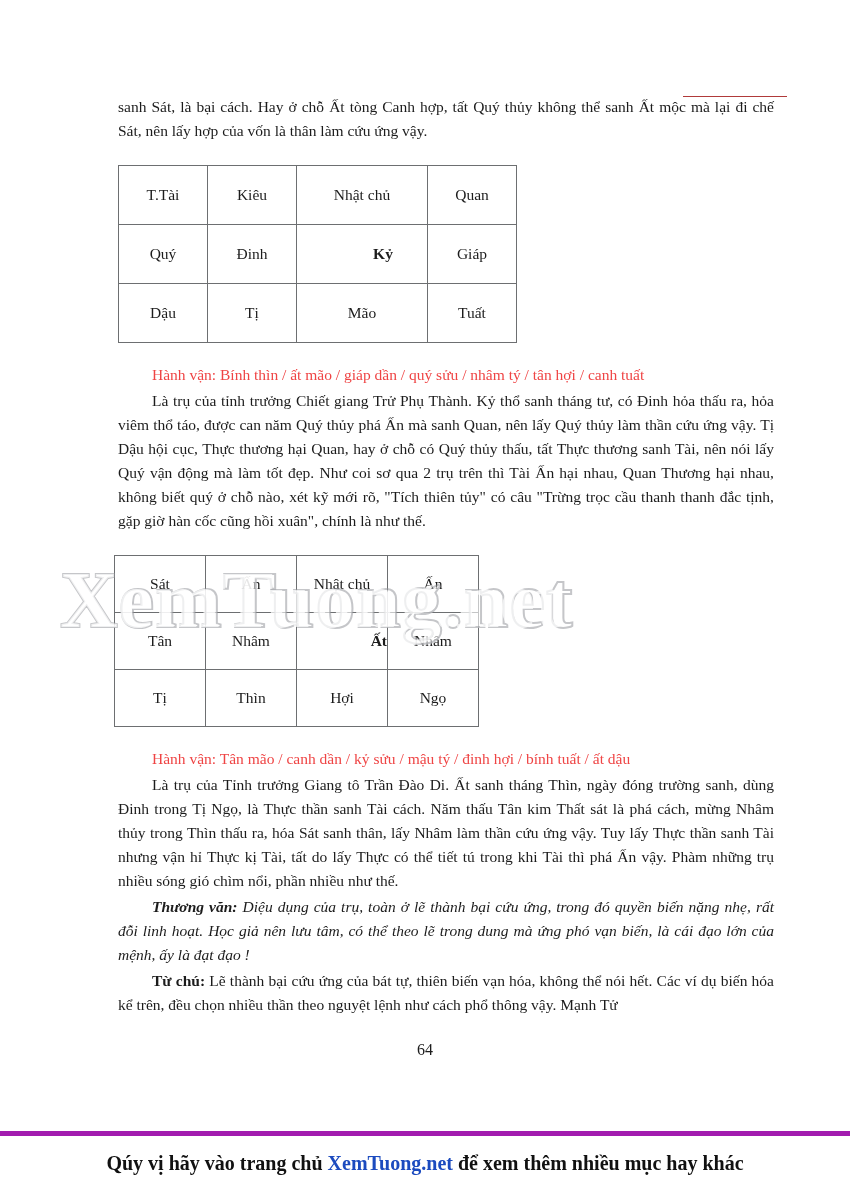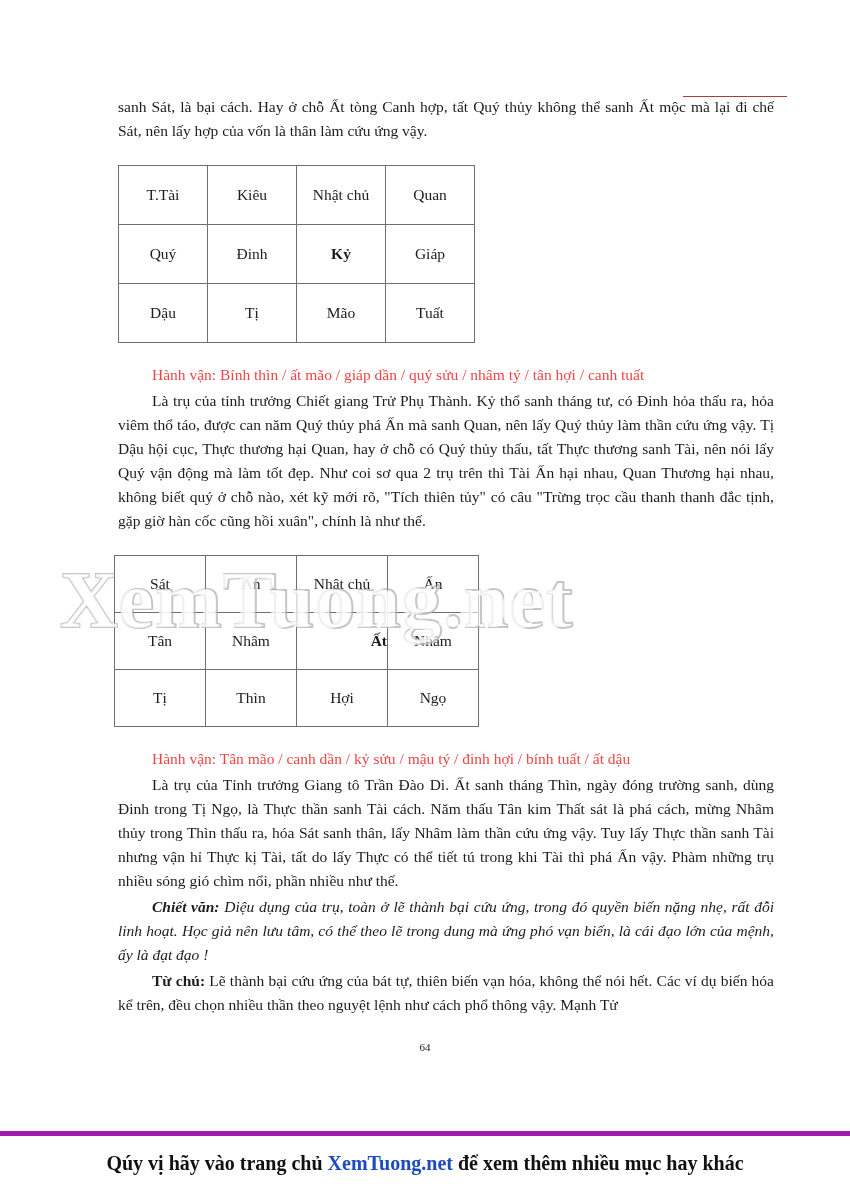--- a/index.html
+++ b/index.html
@@ -68,20 +68,21 @@
   }
   .tbl1 td {
     width: 88px;
     height: 58px;
   }
   .tbl1 td.nhatchu {
     line-height: 1.35;
   }
   .tbl1 .bold {
     font-weight: bold;
+    padding-left: 42px;
   }
   
   .tbl2 {
     margin-left: -4px;
   }
   .tbl2 td {
     width: 90px;
     height: 56px;
   }
   .tbl2 .bold {
@@ -94,21 +95,21 @@
   }
   .ital {
     font-style: italic;
   }
   .page-num {
     position: absolute;
     top: 1041px;
     left: 0;
     width: 850px;
     text-align: center;
-    font-size: 11px;
+    font-size: 16px;
     color: #1c1c1c;
   }
   .footer-bar {
     position: absolute;
     left: 0;
     bottom: 0;
     width: 850px;
     height: 66px;
     border-top: 5px solid #a21caf;
     background: #ffffff;
@@ -229,21 +230,21 @@
           <td>Ngọ</td>
         </tr>
       </tbody>
         </table>
     </div>
 
     <p class="hanh-van">Hành vận: Tân mão / canh dần / kỷ sửu / mậu tý / đinh hợi / bính tuất / ất dậu</p>
 
     <p class="para indent spaced">Là trụ của Tỉnh trưởng Giang tô Trần Đào Di. Ất sanh tháng Thìn, ngày đóng trường sanh, dùng Đinh trong Tị Ngọ, là Thực thần sanh Tài cách. Năm thấu Tân kim Thất sát là phá cách, mừng Nhâm thủy trong Thìn thấu ra, hóa Sát sanh thân, lấy Nhâm làm thần cứu ứng vậy. Tuy lấy Thực thần sanh Tài nhưng vận hỉ Thực kị Tài, tất do lấy Thực có thể tiết tú trong khi Tài thì phá Ấn vậy. Phàm những trụ nhiều sóng gió chìm nổi, phần nhiều như thế.</p>
 
-    <p class="para indent spaced"><span class="bold-i">Chiết văn:</span><span class="ital"> Diệu dụng của trụ, toàn ở lẽ thành bại cứu ứng, trong đó quyền biến nặng nhẹ, rất đỗi linh hoạt. Học giả nên lưu tâm, có thể theo lẽ trong dung mà ứng phó vạn biến, là cái đạo lớn của mệnh, ấy là đạt đạo !</span></p>
+    <p class="para indent spaced"><span class="bold-i">Thương văn:</span><span class="ital"> Diệu dụng của trụ, toàn ở lẽ thành bại cứu ứng, trong đó quyền biến nặng nhẹ, rất đỗi linh hoạt. Học giả nên lưu tâm, có thể theo lẽ trong dung mà ứng phó vạn biến, là cái đạo lớn của mệnh, ấy là đạt đạo !</span></p>
 
     <p class="para indent spaced"><span style="font-weight:bold">Từ chú:</span><span> Lẽ thành bại cứu ứng của bát tự, thiên biến vạn hóa, không thể nói hết. Các ví dụ biến hóa kể trên, đều chọn nhiều thần theo nguyệt lệnh như cách phổ thông vậy. Mạnh Tử</span></p>
 
   </div>
 
   <div class="watermark">
     <span>XemTuong.net</span>
     <div class="wm-white">XemTuong.net</div>
   </div>
 

